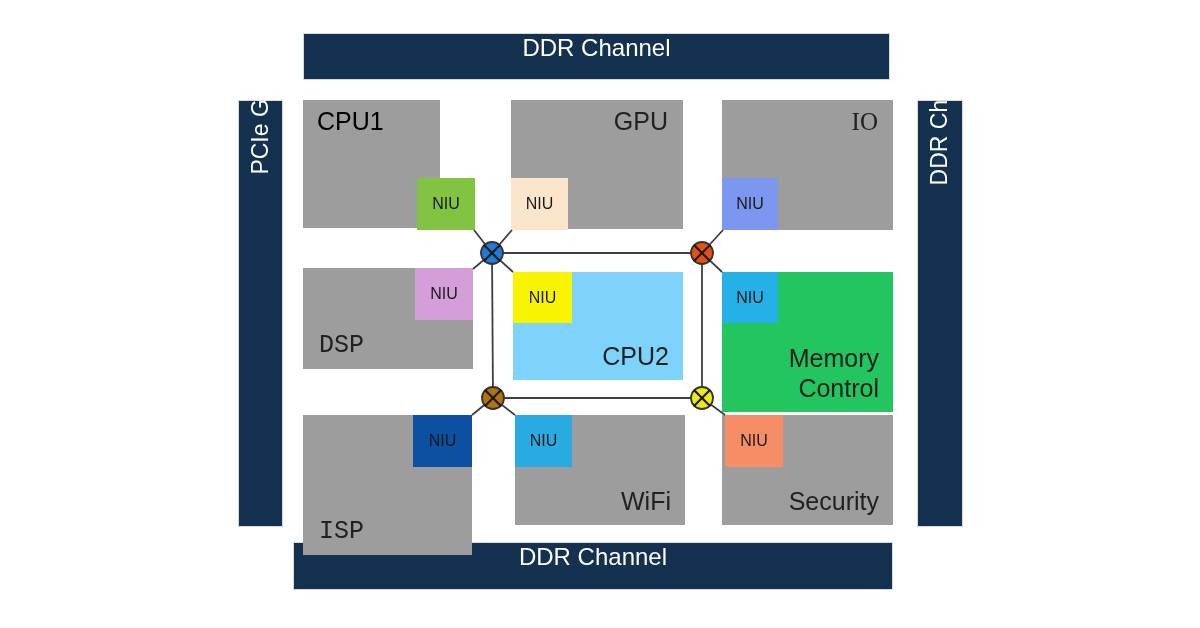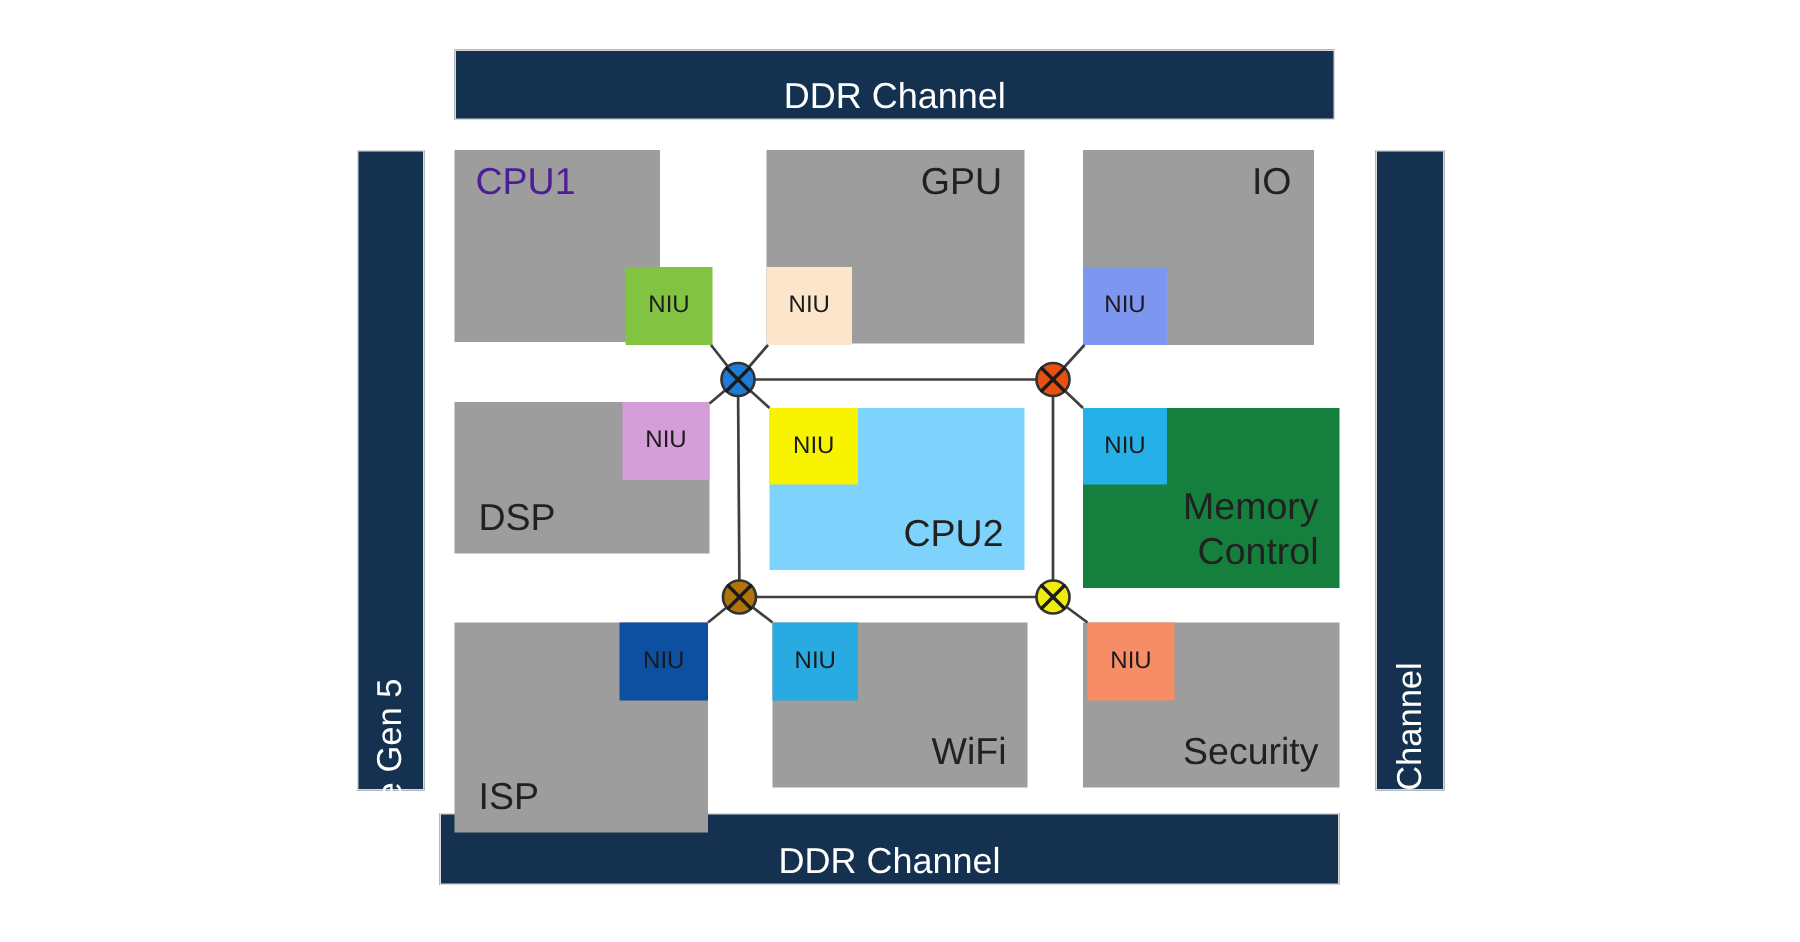--- a/index.html
+++ b/index.html
@@ -1,33 +1,33 @@
 <!DOCTYPE html>
 <html><head>
 <meta charset="utf-8">
 <style>
   html,body{margin:0;padding:0;background:#ffffff;}
   #canvas{
     position:relative;width:1200px;height:628px;background:#ffffff;
     font-family:"Liberation Sans",sans-serif;overflow:hidden;
   }
   .bar{
-    position:absolute;display:flex;align-items:flex-end;justify-content:center;
+    position:absolute;display:flex;align-items:flex-start;justify-content:center;
     color:#ffffff;border:1px solid #d9d9d9;box-sizing:border-box;
   }
   .bar-top{left:303px;top:33px;width:587px;height:47px;font-size:24px;}
   .bar-bottom{left:293px;top:542px;width:600px;height:48px;font-size:24px;}
   .bar-left{left:238px;top:100px;width:45px;height:427px;font-size:23px;}
   .bar-right{left:917px;top:100px;width:46px;height:427px;font-size:23px;}
   .bar-vertical span{transform:rotate(-90deg);white-space:nowrap;}
   .block{position:absolute;background:#9d9d9d;color:#212121;}
   .block-label{position:absolute;font-size:25px;line-height:1.18;}
   .pos-tl{top:7px;left:14px;}
   .pos-tr{top:7px;right:15px;text-align:right;}
-  .pos-bl{bottom:9px;left:16px;}
+  .pos-bl{bottom:9px;left:16px;font-family:Liberation Mono, monospace;}
   .pos-br{bottom:9px;right:14px;text-align:right;}
   .niu{
     position:absolute;display:flex;align-items:center;justify-content:center;
     font-size:16px;color:#1a1a1a;
   }
   #wires{position:absolute;left:0;top:0;pointer-events:none;}
 </style>
 </head>
 <body>
 
@@ -38,37 +38,37 @@
   <div class="bar bar-bottom" style="background: rgb(20, 50, 79); border-color: rgb(217, 217, 217); color: rgb(255, 255, 255);">
     <span>DDR Channel</span>
   </div>
   <div class="bar bar-left bar-vertical" style="background: rgb(20, 50, 79); border-color: rgb(217, 217, 217); color: rgb(255, 255, 255);">
     <span>PCIe Gen 5</span>
   </div>
   <div class="bar bar-right bar-vertical" style="background: rgb(20, 50, 79); border-color: rgb(217, 217, 217); color: rgb(255, 255, 255);">
     <span>DDR Channel</span>
   </div>
   <div id="blocks-layer">
-      <div class="block" style="left: 303px; top: 100px; width: 137px; height: 128px; background: rgb(157, 157, 157); color: #4c1d95;">
+      <div class="block" style="left: 303px; top: 100px; width: 137px; height: 128px; background: rgb(157, 157, 157); color: #000000;">
         <div class="block-label pos-tl">
           <div>CPU1</div>
         </div>
       </div>
       <div class="niu" style="left: 417px; top: 178px; width: 58px; height: 52px; background: rgb(130, 195, 65); color: rgb(26, 26, 26);">
         <span>NIU</span>
       </div>
       <div class="block" style="left: 511px; top: 100px; width: 172px; height: 129px; background: rgb(157, 157, 157); color: rgb(33, 33, 33);">
         <div class="block-label pos-tr">
           <div>GPU</div>
         </div>
       </div>
       <div class="niu" style="left: 511px; top: 178px; width: 57px; height: 52px; background: rgb(251, 230, 203); color: rgb(26, 26, 26);">
         <span>NIU</span>
       </div>
-      <div class="block" style="left: 722px; top: 100px; width: 154px; height: 130px; background: rgb(157, 157, 157); color: rgb(33, 33, 33);">
+      <div class="block" style="left: 722px; top: 100px; width: 171px; height: 130px; background: rgb(157, 157, 157); color: rgb(33, 33, 33); font-family: Liberation Serif, serif;">
         <div class="block-label pos-tr">
           <div>IO</div>
         </div>
       </div>
       <div class="niu" style="left: 722px; top: 178px; width: 56px; height: 52px; background: rgb(125, 150, 240); color: rgb(26, 26, 26);">
         <span>NIU</span>
       </div>
       <div class="block" style="left: 303px; top: 268px; width: 170px; height: 101px; background: rgb(157, 157, 157); color: rgb(33, 33, 33);">
         <div class="block-label pos-bl">
           <div>DSP</div>
@@ -78,21 +78,21 @@
         <span>NIU</span>
       </div>
       <div class="block" style="left: 513px; top: 272px; width: 170px; height: 108px; background: #7dd3fc; color: rgb(33, 33, 33);">
         <div class="block-label pos-br">
           <div>CPU2</div>
         </div>
       </div>
       <div class="niu" style="left: 513px; top: 272px; width: 59px; height: 51px; background: rgb(248, 244, 0); color: rgb(26, 26, 26);">
         <span>NIU</span>
       </div>
-      <div class="block" style="left: 722px; top: 272px; width: 171px; height: 120px; background: #15803d; color: rgb(33, 33, 33);">
+      <div class="block" style="left: 722px; top: 272px; width: 171px; height: 140px; background: #22c55e; color: rgb(33, 33, 33);">
         <div class="block-label pos-br">
           <div>Memory</div>
           <div>Control</div>
         </div>
       </div>
       <div class="niu" style="left: 722px; top: 272px; width: 56px; height: 51px; background: rgb(37, 177, 232); color: rgb(26, 26, 26);">
         <span>NIU</span>
       </div>
       <div class="block" style="left: 303px; top: 415px; width: 169px; height: 140px; background: rgb(157, 157, 157); color: rgb(33, 33, 33);">
         <div class="block-label pos-bl">

